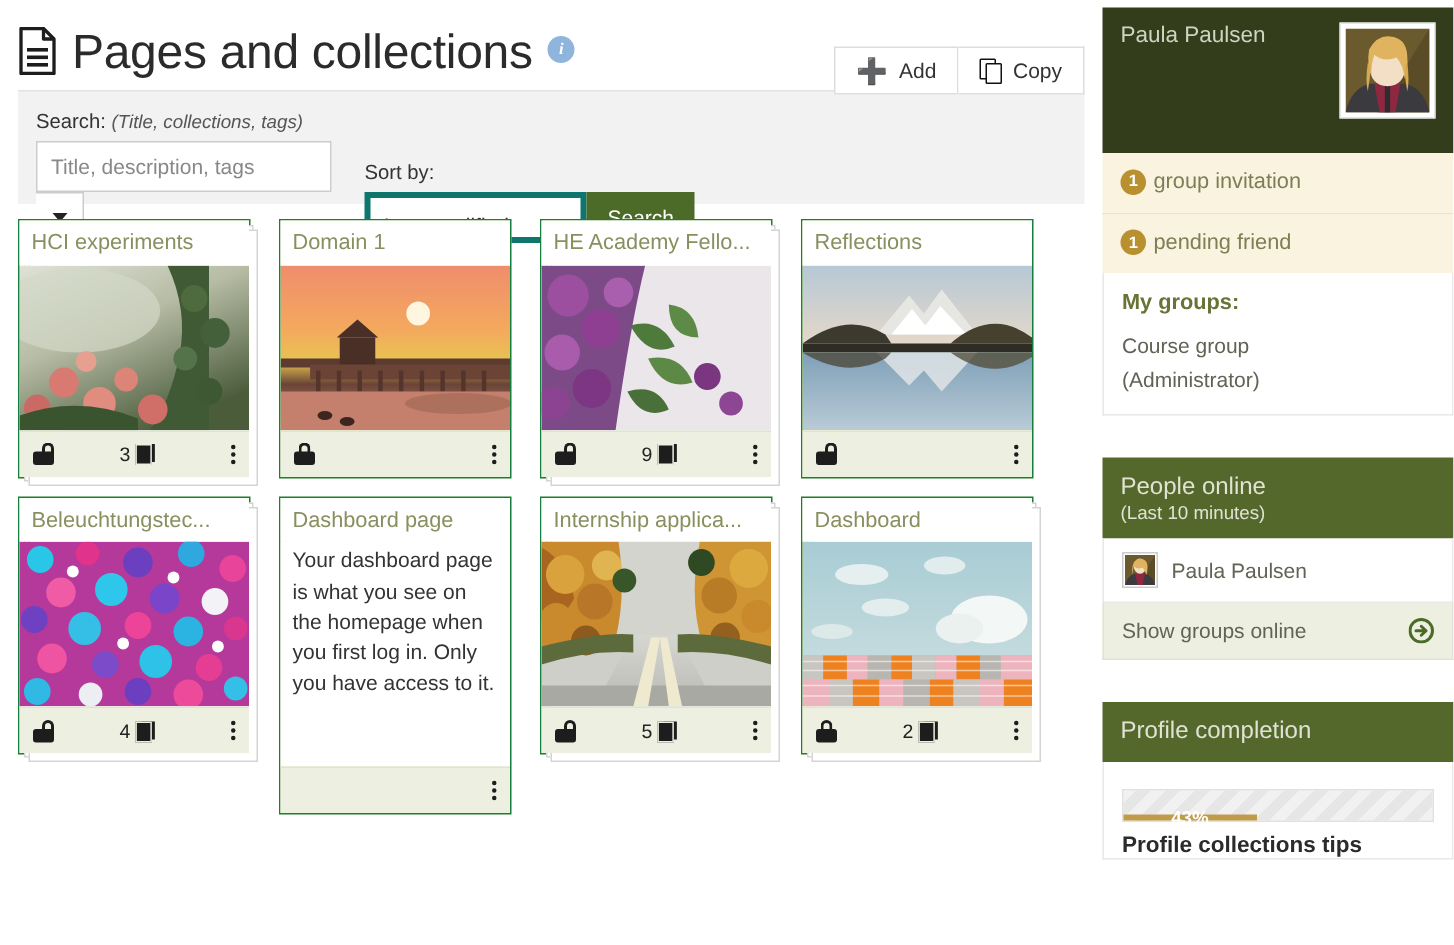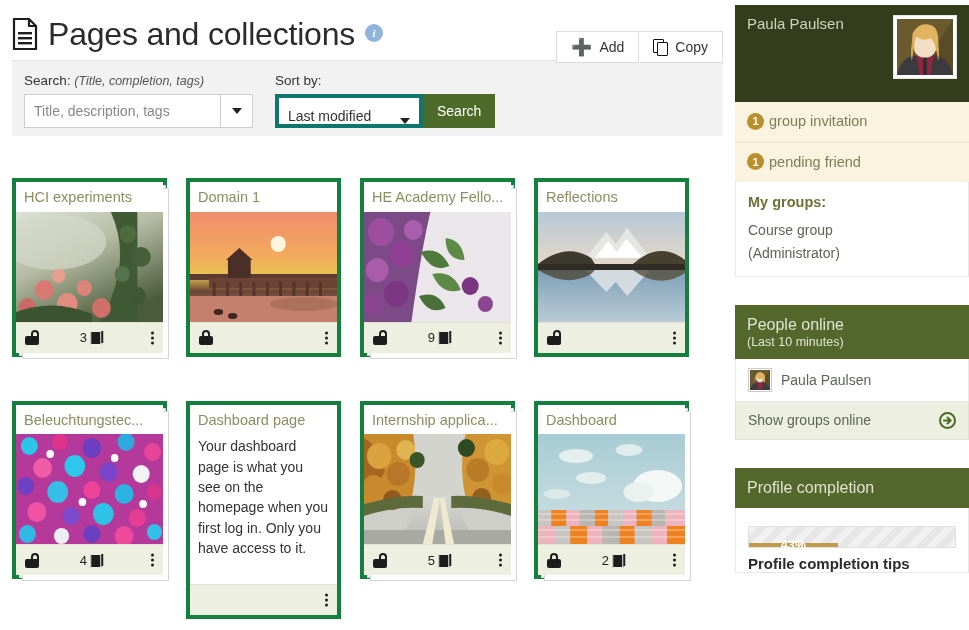--- a/index.html
+++ b/index.html
@@ -62,21 +62,21 @@
   }
   .icon-copy::after {
     content:""; position:absolute; left:4px; top:3px;
     width:9px; height:12px; border:1.6px solid #111; border-radius:1px;
     background:#ffffff;
   }
   .search-row { display:flex; align-items:flex-end; gap:22px; }
   .field-group { display:flex; flex-direction:column; }
   .field-label { font-size:13.5px; color:#333; margin-bottom:6px; font-weight:400; }
   .field-label .hint { font-style:italic; font-size:12.5px; color:#555; }
-  .input-combo { display:flex; }
+  .input-combo { display:flex;flex-direction:column; }
   .text-input {
     width:197px; height:34px; border:1px solid #cccccc;
     background:#ffffff; padding:0 9px; font-size:14px;
     color:#888888; font-family:"Liberation Sans", sans-serif;
     display:flex; align-items:center;
   }
   .caret-btn {
     width:32px; height:34px; border:1px solid #cccccc; border-left:none;
     background:#ffffff; display:flex; align-items:center; justify-content:center;
     cursor:pointer;
@@ -98,21 +98,21 @@
   }
 
   
   .card-grid {
     display:flex; flex-wrap:wrap; gap:12px 12px;
     padding:10px 12px 0 12px;
   }
   .card-wrap { width:162px; position:relative; }
   .card {
     position:relative; width:155px; background:#fef9c3;
-    border:4px solid #15803d; z-index:3;margin-top:32px;
+    border:1px solid #15803d; z-index:3;
   }
   .card-wrap.stacked .card::before,
   .card-wrap.stacked .card::after {
     content:""; position:absolute; background:#ffffff;
     border:1px solid #d4d4d4; z-index:-1;
   }
   .card-wrap.stacked .card::before {
     left:3px; top:3px; right:-3px; bottom:-3px;
   }
   .card-wrap.stacked .card::after {
@@ -294,21 +294,21 @@
         <div class="action-btn">
           <span class="icon-copy"></span>
           <span>Copy</span>
         </div>
       </div>
 
       <div class="search-row">
         <div class="field-group">
           <div class="field-label">
             <span>Search:</span>
-            <span class="hint">(Title, completion, tags)</span>
+            <span class="hint">(Title, collections, tags)</span>
           </div>
           <div class="input-combo">
             <div class="text-input">Title, description, tags</div>
             <div class="caret-btn">
               <span class="caret"></span>
             </div>
           </div>
         </div>
 
         <div class="field-group">
@@ -716,18 +716,18 @@
     </div>
 
     <div class="panel">
       <div class="panel-head-green">
         <div class="t1">Profile completion</div>
       </div>
       <div class="progress-block">
         <div class="progress-outer">
           <div class="progress-fill" style="width: 43%;">43%</div>
         </div>
-        <div class="tips-title">Profile completion tips</div>
+        <div class="tips-title">Profile collections tips</div>
       </div>
     </div>
 
   </div>
 </div>
 
 </body></html>

